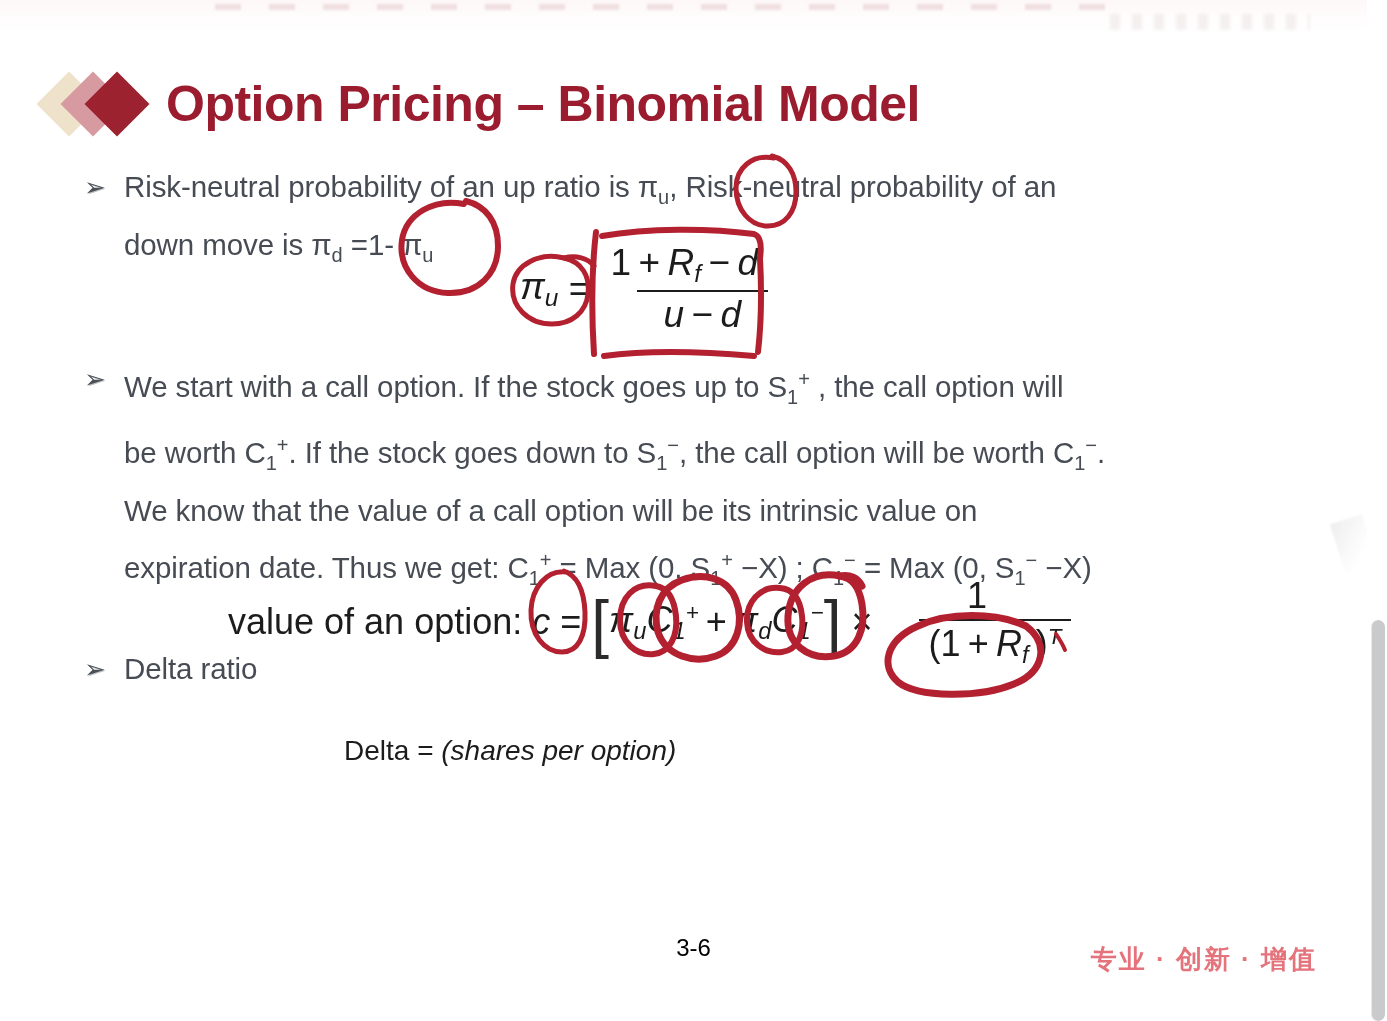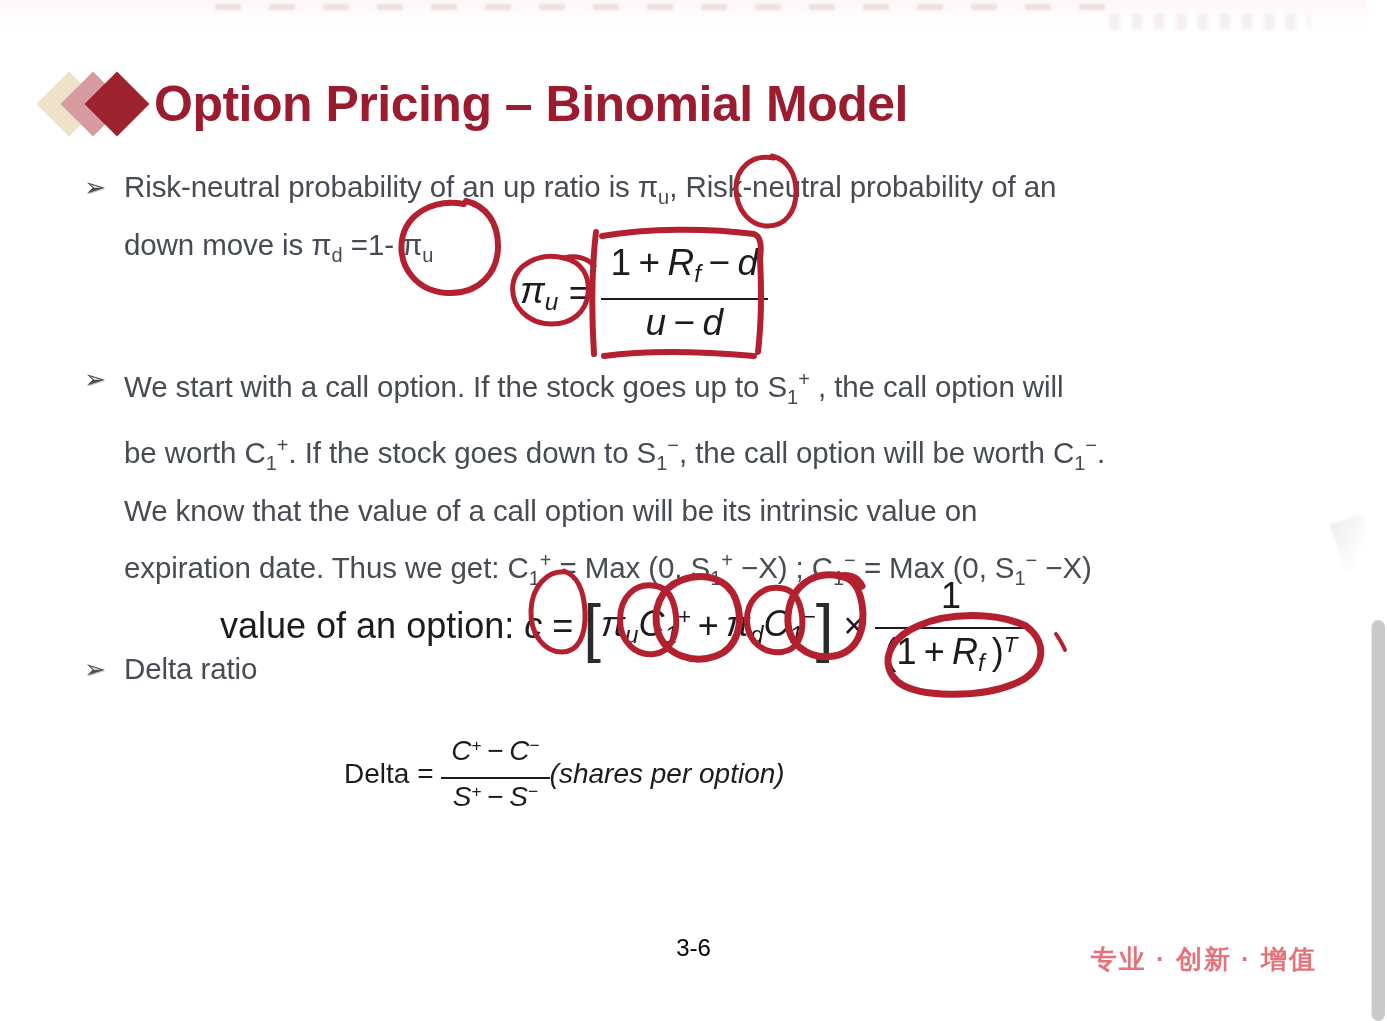--- a/index.html
+++ b/index.html
@@ -70,21 +70,21 @@
   .dia-2 { left: 24px; background: #d79aa1; }
   .dia-3 { left: 48px; background: #9d2230; }
 
   .slide-title {
     font-family: "Liberation Sans", sans-serif;
     font-weight: bold;
     font-size: 50px;
     letter-spacing: -0.5px;
     color: #9b1c2e;
     white-space: nowrap;
-    margin-left: 0;
+    margin-left: 12px;
   }
 
   
   .bullet {
     position: absolute;
     display: flex;
     align-items: flex-start;
   }
   .bullet-mark {
     width: 46px;
@@ -117,37 +117,37 @@
   .math {
     position: absolute;
     font-family: Liberation Sans, sans-serif;
     color: #1c1c1c;
   }
   .frac {
     display: inline-block;
     vertical-align: middle;
     text-align: center;
   }
-  .frac .num { display: block; padding: 0 10px 10px 10px; }
-  .frac .den { display: block; padding: 2px 10px 0 10px; border-top: 2px solid #1c1c1c; }
+  .frac .num { display: block; padding: 0 10px 2px 10px; }
+  .frac .den { display: block; padding: 2px 10px 0 10px; border-top: 2px solid #1c1c1c; margin-left: 36px; }
   .mi { font-style: italic; }
   .msub { font-style: italic; font-size: .66em; vertical-align: -0.28em; }
   .msup { font-size: .62em; vertical-align: 0.52em; }
 
   
   #formula-pi {
     left: 520px; top: 242px;
     font-size: 37px;
     display: flex;
     align-items: center;
   }
 
   
   #formula-value {
-    left: 220px; top: 575px;
+    left: 228px; top: 575px;
     font-size: 36px;
     display: flex;
     align-items: center;
     white-space: nowrap;
   }
   #formula-value .brk {
     font-size: 64px;
     line-height: 0;
     color: #2b2b2b;
     position: relative;
@@ -283,24 +283,20 @@
   </div>
 
   <div class="bullet" id="bullet-3">
     <div class="bullet-mark">➢</div>
     <div class="bullet-text">Delta ratio</div>
   </div>
 
   <div class="math" id="formula-delta">
     <span>Delta</span>
     <span>&nbsp;=&nbsp;</span>
-    <span class="frac">
-      <span class="num"><span class="mi">C</span><span class="msup">+</span> − <span class="mi">C</span><span class="msup">−</span></span>
-      <span class="den"><span class="mi">S</span><span class="msup">+</span> − <span class="mi">S</span><span class="msup">−</span></span>
-    </span>
     <span class="mi">(shares per option)</span>
   </div>
 
   <div class="ink" style="left:722px; top:152px;">
     <svg width="90" height="88" viewBox="0 0 90 88">
       <path d="M52 6 C30 2 14 16 14 36 C14 58 28 74 46 74 C63 74 74 60 74 40 C74 22 66 8 50 4" stroke-width="5"></path>
     </svg>
   </div>
 
   <div class="ink" style="left:392px; top:196px;">

